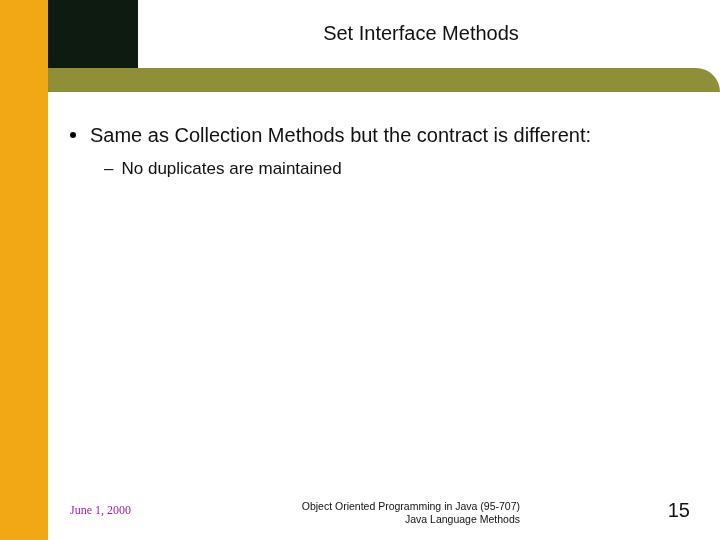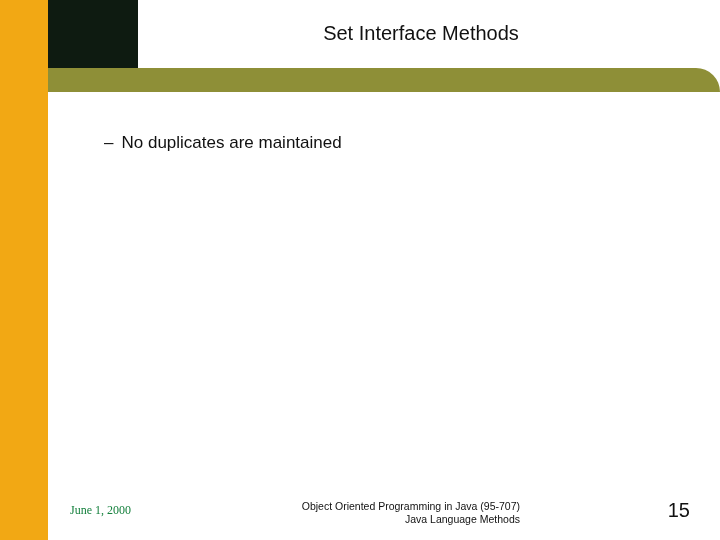--- a/index.html
+++ b/index.html
@@ -98,21 +98,21 @@
     left: 70px;
     right: 30px;
     bottom: 18px;
     display: flex;
     align-items: center;
     justify-content: space-between;
   }
   .footer-date {
     font-family: Georgia, 'Times New Roman', serif;
     font-size: 12px;
-    color: #15803d;
+    color: #a21caf;
   }
   .footer-center {
     position: absolute;
     left: 50%;
     transform: translateX(-50%);
     bottom: 14px;
     text-align: right;
     font-size: 10.5px;
     color: #111;
     line-height: 1.25;
@@ -127,20 +127,24 @@
 <body>
 
 <div class="left-stripe"></div>
 <div class="header-dark"></div>
 <div class="olive-under-dark"></div>
 <div class="header-olive"></div>
 
 <div class="title">Set Interface Methods</div>
 
 <div class="content">
+  <div class="bullet-row">
+    <div class="bullet-dot"></div>
+    <div class="bullet-text">Same as Collection Methods but the contract is different:</div>
+  </div>
   <div class="sub-row">
     <div class="sub-dash">–</div>
     <div class="sub-text">No duplicates are maintained</div>
   </div>
 </div>
 
 <div class="footer">
   <div class="footer-date">June 1, 2000</div>
   <div class="footer-page">15</div>
 </div>

